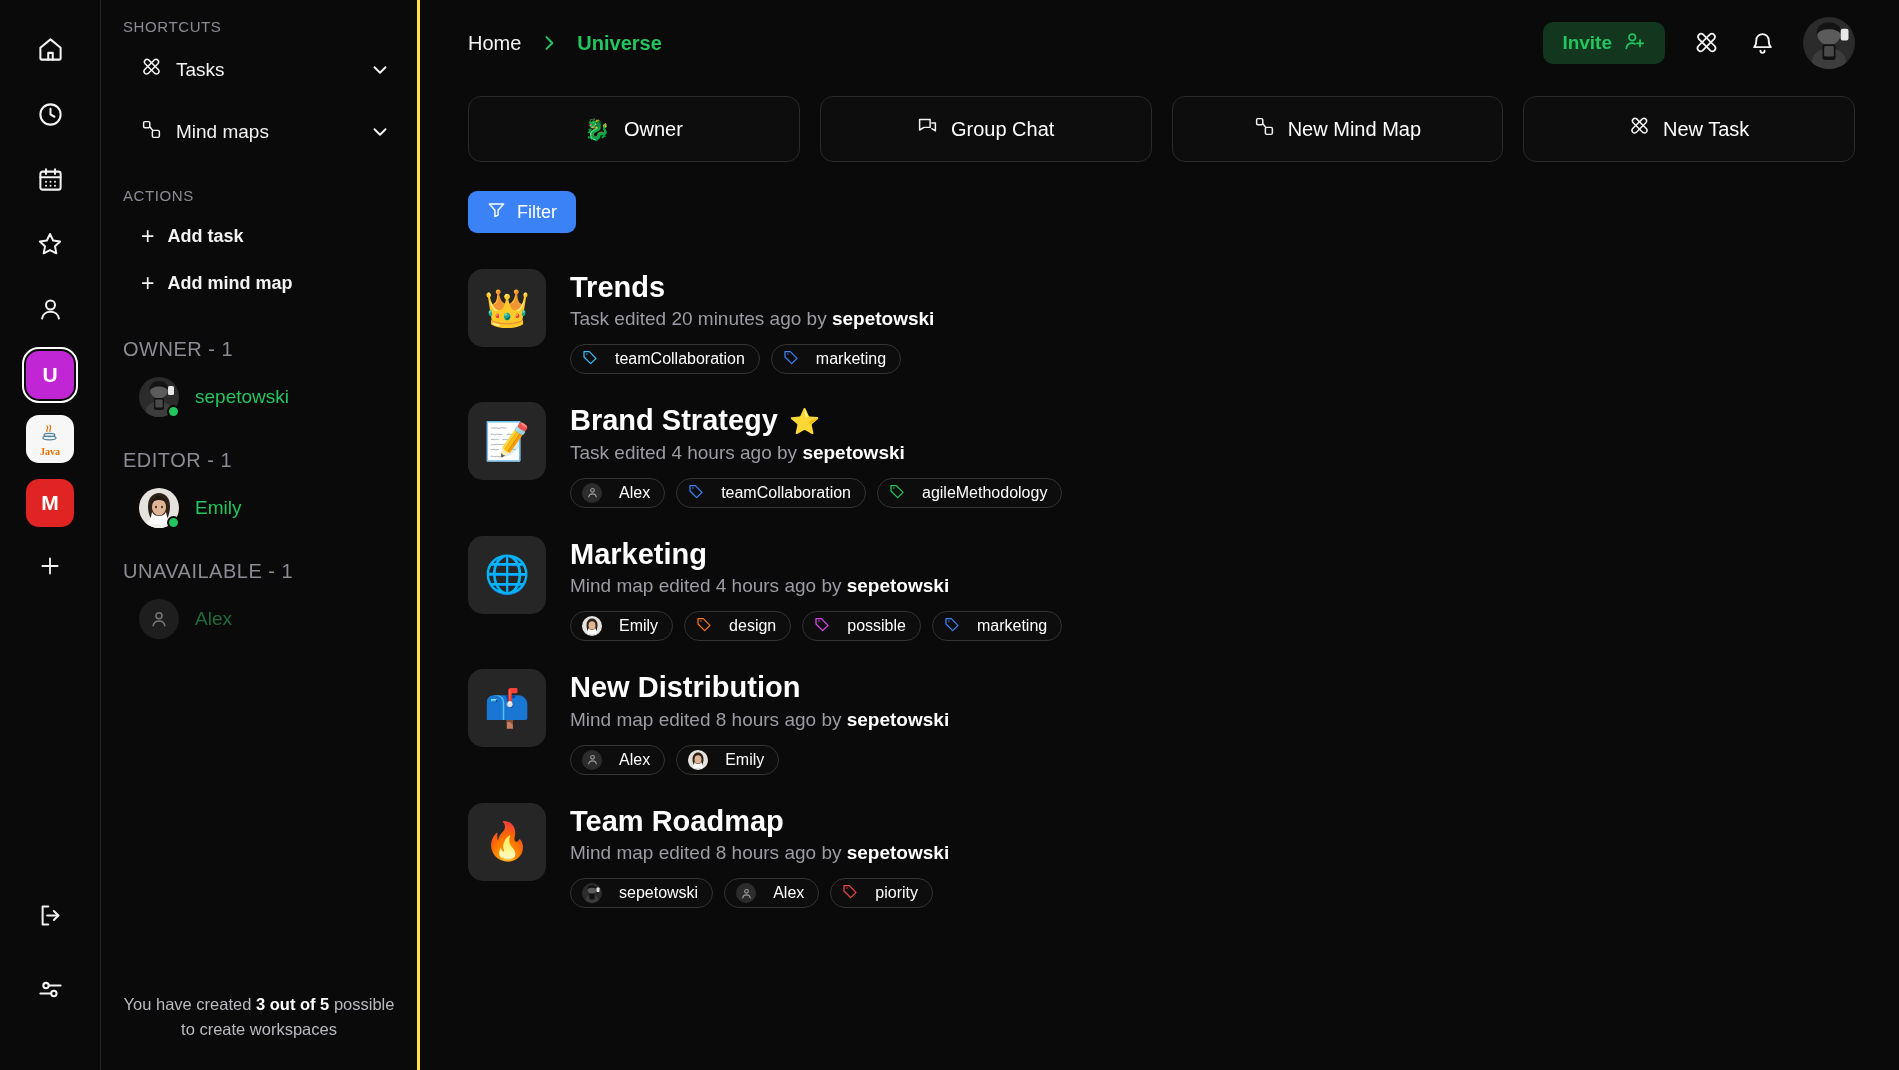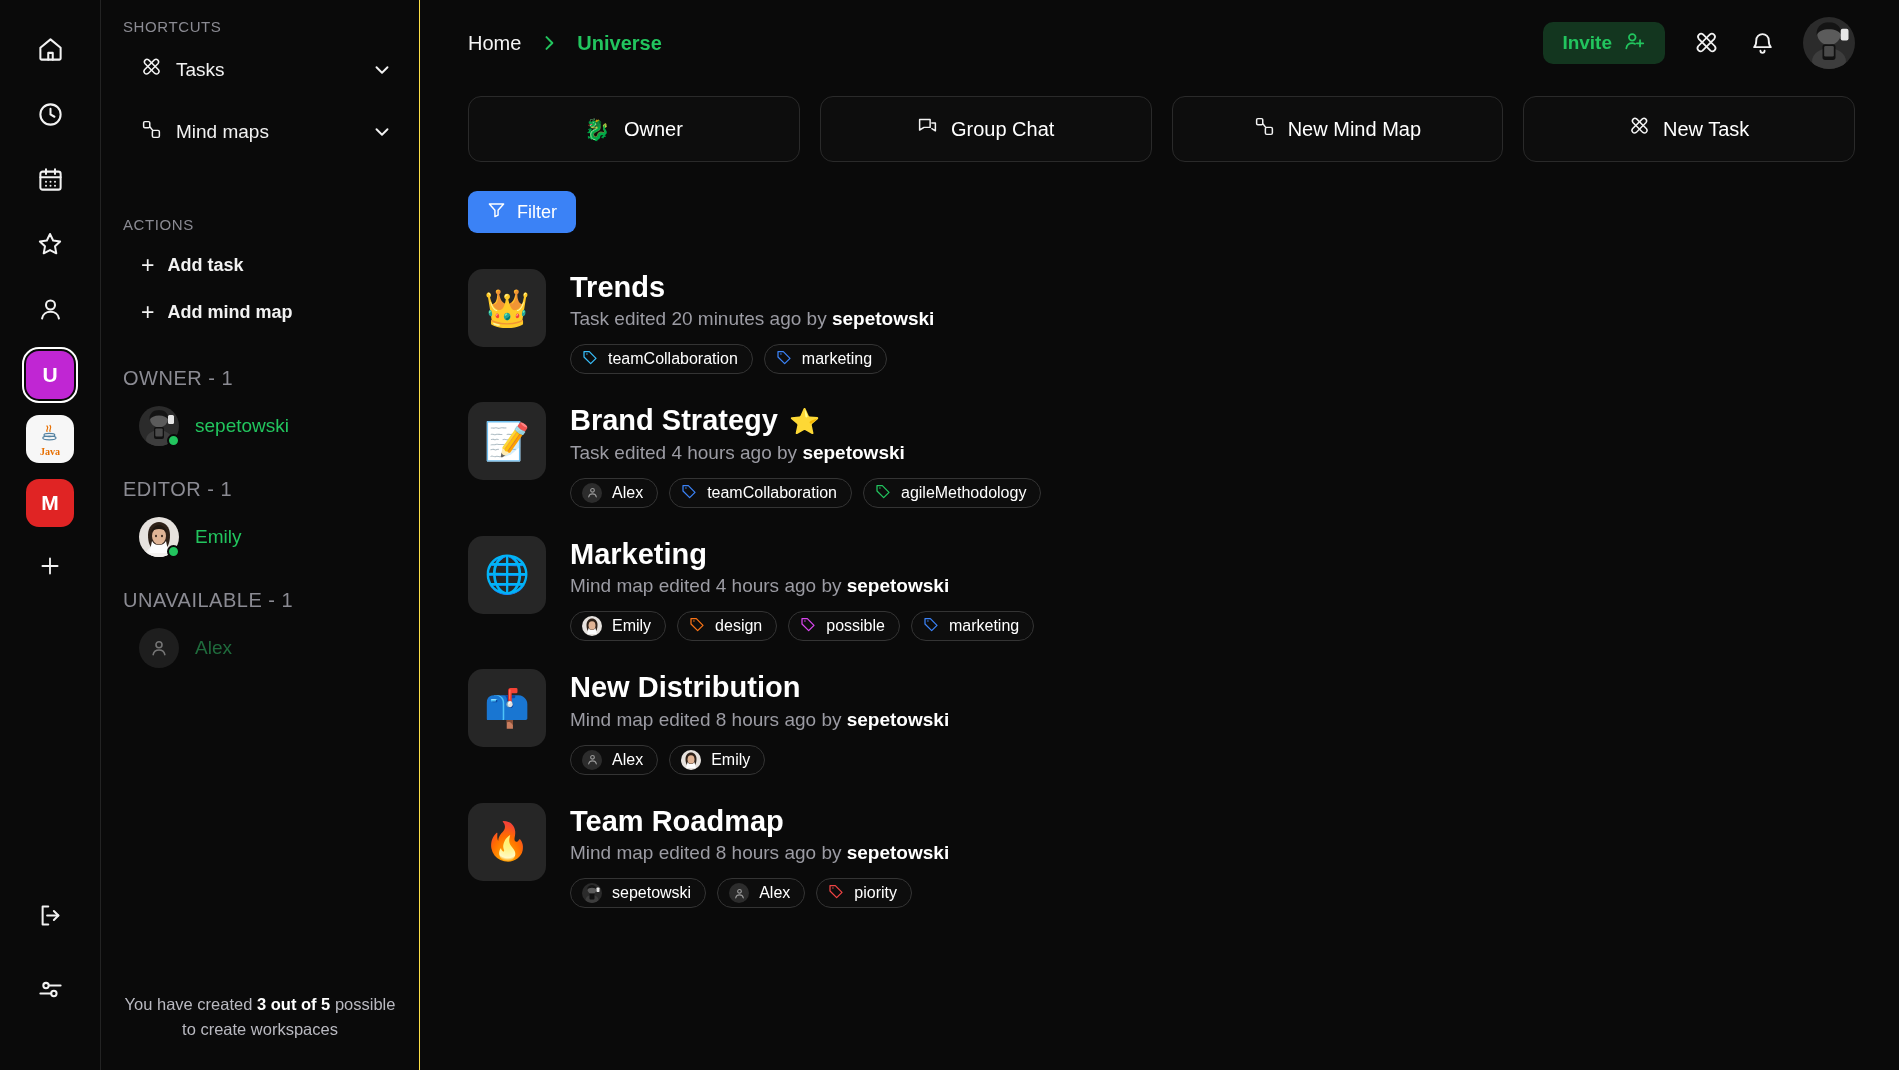--- a/index.html
+++ b/index.html
@@ -45,30 +45,30 @@
   .java-word { font-size: 10px; color: #e76f00; font-weight: bold; line-height: 9px; font-family: "Liberation Serif", serif; }
   .rail-spacer { flex: 1; }
   .rail-bottom { padding-bottom: 30px; display:flex; flex-direction:column; align-items:center; }
   .rail-bottom .rail-icon { margin-bottom: 28px; }
 
   
   .panel {
     width: 320px; flex: 0 0 320px;
     height: 100%;
     border-left: 1px solid #232323;
-    border-right: 1px solid #fde047;
+    border-right: 3px solid #fde047;
     background: #0a0a0a;
     padding: 18px 22px 0 22px;
     display: flex; flex-direction: column;
   }
   .section-title {
     font-size: 15px; letter-spacing: .6px;
     color: #8b8b93; margin-bottom: 14px;
   }
-  .section-title.mt { margin-top: 43px; }
+  .section-title.mt { margin-top: 14px; }
   .shortcut-row {
     display: flex; align-items: center; gap: 14px;
     padding: 8px 4px 8px 18px;
     color: #f2f2f2; font-size: 19px;
     margin-bottom: 20px;
   }
   .shortcut-row .label { flex: 1; }
   .chev { color: #f2f2f2; display: flex; }
   .action-row {
     display: flex; align-items: center; gap: 13px;
@@ -162,21 +162,21 @@
   .item-body { flex: 1; padding-top: 2px; }
   .item-title {
     font-size: 29px; font-weight: bold; color: #ffffff;
     display: flex; align-items: center; gap: 11px; line-height: 1.12;
   }
   .star { font-size: 25px; }
   .item-sub { font-size: 19px; color: #9b9ba3; margin-top: 5px; }
   .item-sub b { color: #ffffff; }
   .tag-row { display: flex; gap: 11px; margin-top: 14px; flex-wrap: wrap; }
   .tag {
-    display: inline-flex; align-items: center; gap: 10px;
+    display: inline-flex; align-items: center; gap: 17px;
     border: 1px solid #343434; border-radius: 999px;
     height: 30px; padding: 0 14px 0 11px;
     font-size: 16px; color: #ffffff; background: #0d0d0d;
   }
   .tag-avatar { width: 20px; height: 20px; border-radius: 50%; overflow: hidden; flex: 0 0 20px; }
   .tag-userimg { width: 20px; height: 20px; border-radius: 50%; background: #2c2c2c; display:flex; align-items:center; justify-content:center; color:#9a9a9a; }
 </style>
 </head>
 <body>
 

